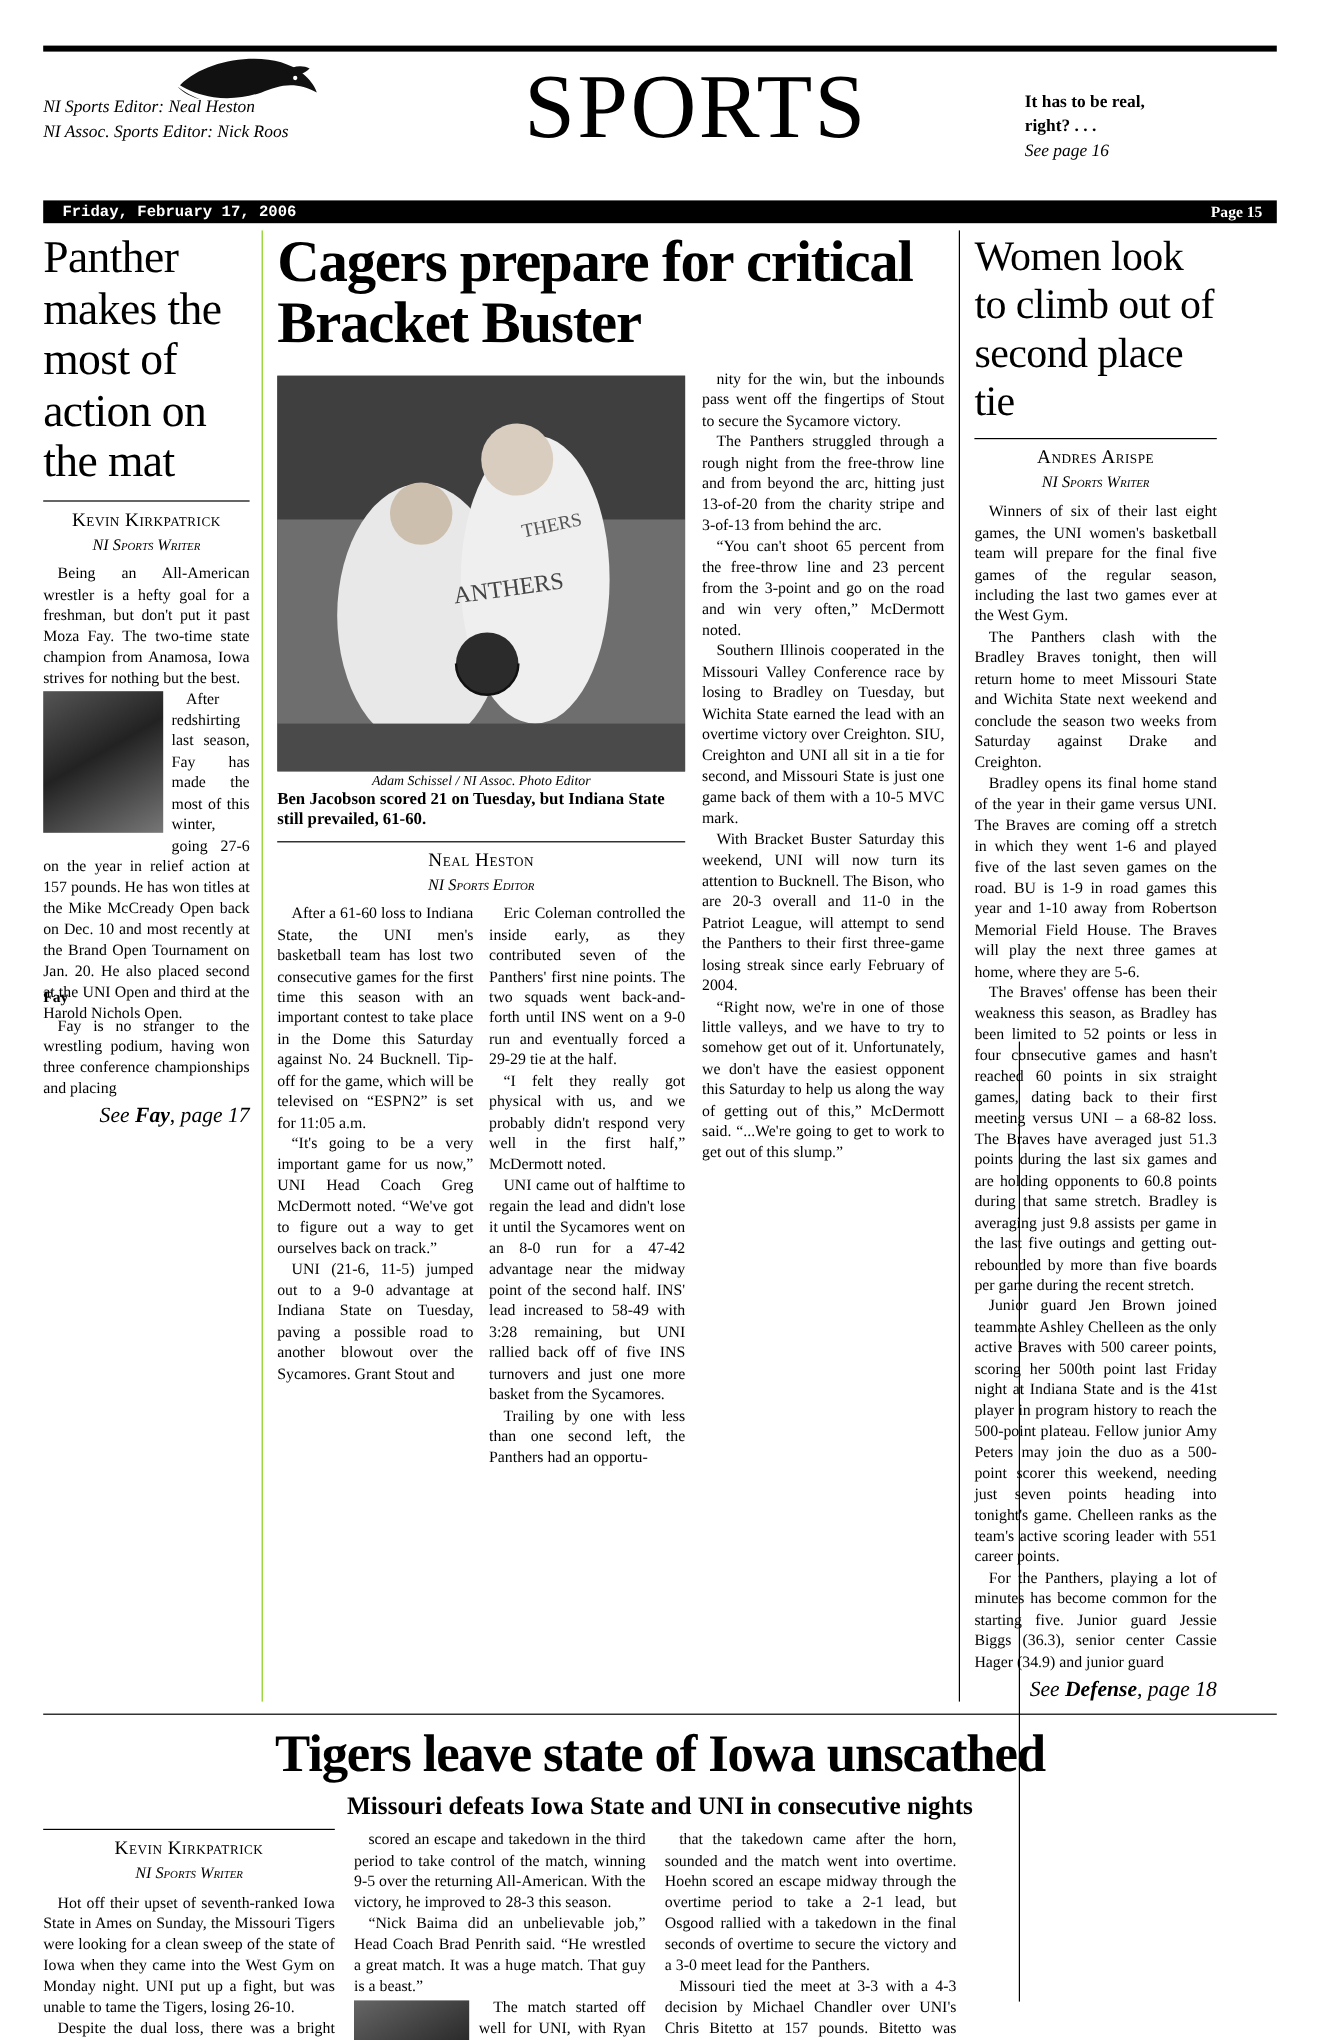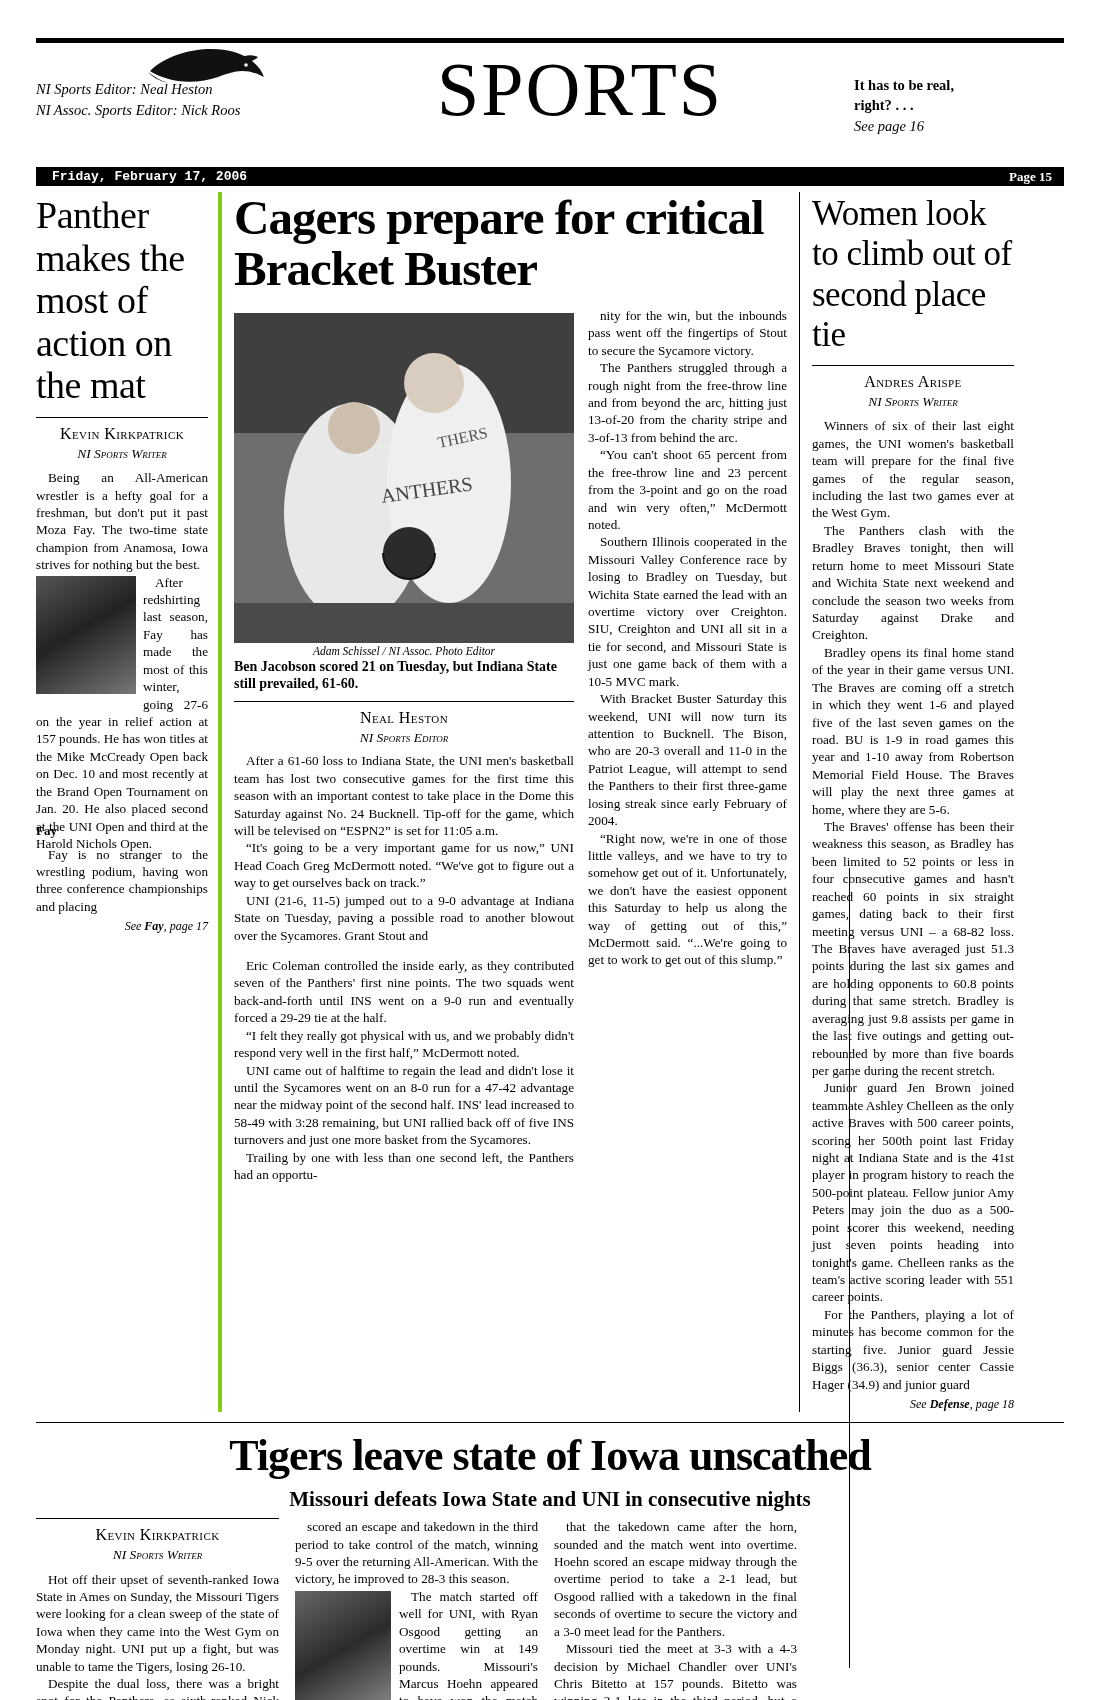--- a/index.html
+++ b/index.html
@@ -110,21 +110,21 @@
     display: flex;
     align-items: stretch;
   }
   .col-left {
     width: 182px;
     padding-right: 10px;
     box-sizing: border-box;
   }
   .col-mid {
     width: 582px;
-    border-left: 4px solid #84cc16;
+    border-left: 1px solid #84cc16;
     border-right: 1px solid #000;
     padding: 0 12px;
     box-sizing: border-box;
   }
   .col-right {
     width: 214px;
     padding-left: 12px;
     box-sizing: border-box;
   }
   
@@ -177,21 +177,21 @@
   }
   .body-text p {
     margin: 0;
     text-indent: 12px;
   }
   .body-text p.first {
     text-indent: 12px;
   }
   .jump {
     text-align: right;
-    font-size: 12px;
+    font-size: 18px;
     font-style: italic;
     margin-top: 4px;
   }
   .jump b { font-weight: bold; font-style: italic;}
   
   .photo {
     width: 100%;
     background: linear-gradient(160deg,#6a6a6a 0%, #3b3b3b 40%, #8e8e8e 70%, #4a4a4a 100%);
     position: relative;
     overflow: hidden;
@@ -354,21 +354,21 @@
             </div>
             <div class="photo-caption-credit">Adam Schissel / NI Assoc. Photo Editor</div>
             <div class="photo-caption">Ben Jacobson scored 21 on Tuesday, but Indiana State still prevailed, 61-60.</div>
 
             <div class="byline-rule" style="margin-top:9px;"></div>
             <div class="byline">
               <div class="name">Neal Heston</div>
               <div class="title">NI Sports Editor</div>
             </div>
 
-            <div class="cols2" style="margin-top:6px; gap:13px;flex-direction:column;">
+            <div class="cols2" style="margin-top:6px; gap:13px;">
               <div class="body-text" style="margin-top:0;">
                 <p class="first">After a 61-60 loss to Indiana State, the UNI men's basketball team has lost two consecutive games for the first time this season with an important contest to take place in the Dome this Saturday against No. 24 Bucknell. Tip-off for the game, which will be televised on “ESPN2” is set for 11:05 a.m.</p>
                 <p>“It's going to be a very important game for us now,” UNI Head Coach Greg McDermott noted. “We've got to figure out a way to get ourselves back on track.”</p>
                 <p>UNI (21-6, 11-5) jumped out to a 9-0 advantage at Indiana State on Tuesday, paving a possible road to another blowout over the Sycamores. Grant Stout and</p>
               </div>
               <div class="body-text" style="margin-top:0;">
                 <p class="first">Eric Coleman controlled the inside early, as they contributed seven of the Panthers' first nine points. The two squads went back-and-forth until INS went on a 9-0 run and eventually forced a 29-29 tie at the half.</p>
                 <p>“I felt they really got physical with us, and we probably didn't respond very well in the first half,” McDermott noted.</p>
                 <p>UNI came out of halftime to regain the lead and didn't lose it until the Sycamores went on an 8-0 run for a 47-42 advantage near the midway point of the second half. INS' lead increased to 58-49 with 3:28 remaining, but UNI rallied back off of five INS turnovers and just one more basket from the Sycamores.</p>
                 <p>Trailing by one with less than one second left, the Panthers had an opportu-</p>
@@ -420,20 +420,21 @@
           <div class="title">NI Sports Writer</div>
         </div>
         <div class="body-text">
           <p class="first">Hot off their upset of seventh-ranked Iowa State in Ames on Sunday, the Missouri Tigers were looking for a clean sweep of the state of Iowa when they came into the West Gym on Monday night. UNI put up a fight, but was unable to tame the Tigers, losing 26-10.</p>
           <p>Despite the dual loss, there was a bright spot for the Panthers, as sixth-ranked Nick Baima knocked off fifth-ranked Matt Pell at 165 pounds. Baima trailed 3-0 early in the second period, but knotted the score at 4-4 after a takedown with 43 seconds left in the second period. Baima</p>
         </div>
       </div>
       <div>
         <div class="body-text" style="margin-top:0;">
           <p class="first">scored an escape and takedown in the third period to take control of the match, winning 9-5 over the returning All-American. With the victory, he improved to 28-3 this season.</p>
+          <p>“Nick Baima did an unbelievable job,” Head Coach Brad Penrith said. “He wrestled a great match. It was a huge match. That guy is a beast.”</p>
           <p>
             <span class="mug-os"></span>
             <span>The match started off well for UNI, with Ryan Osgood getting an overtime win at 149 pounds. Missouri's Marcus Hoehn appeared to have won the match after scoring a takedown at the end of the third period, but referee Mike Exline ruled</span>
           </p>
 
         </div>
       </div>
       <div>
         <div class="body-text" style="margin-top:0;">
           <p class="first">that the takedown came after the horn, sounded and the match went into overtime. Hoehn scored an escape midway through the overtime period to take a 2-1 lead, but Osgood rallied with a takedown in the final seconds of overtime to secure the victory and a 3-0 meet lead for the Panthers.</p>

